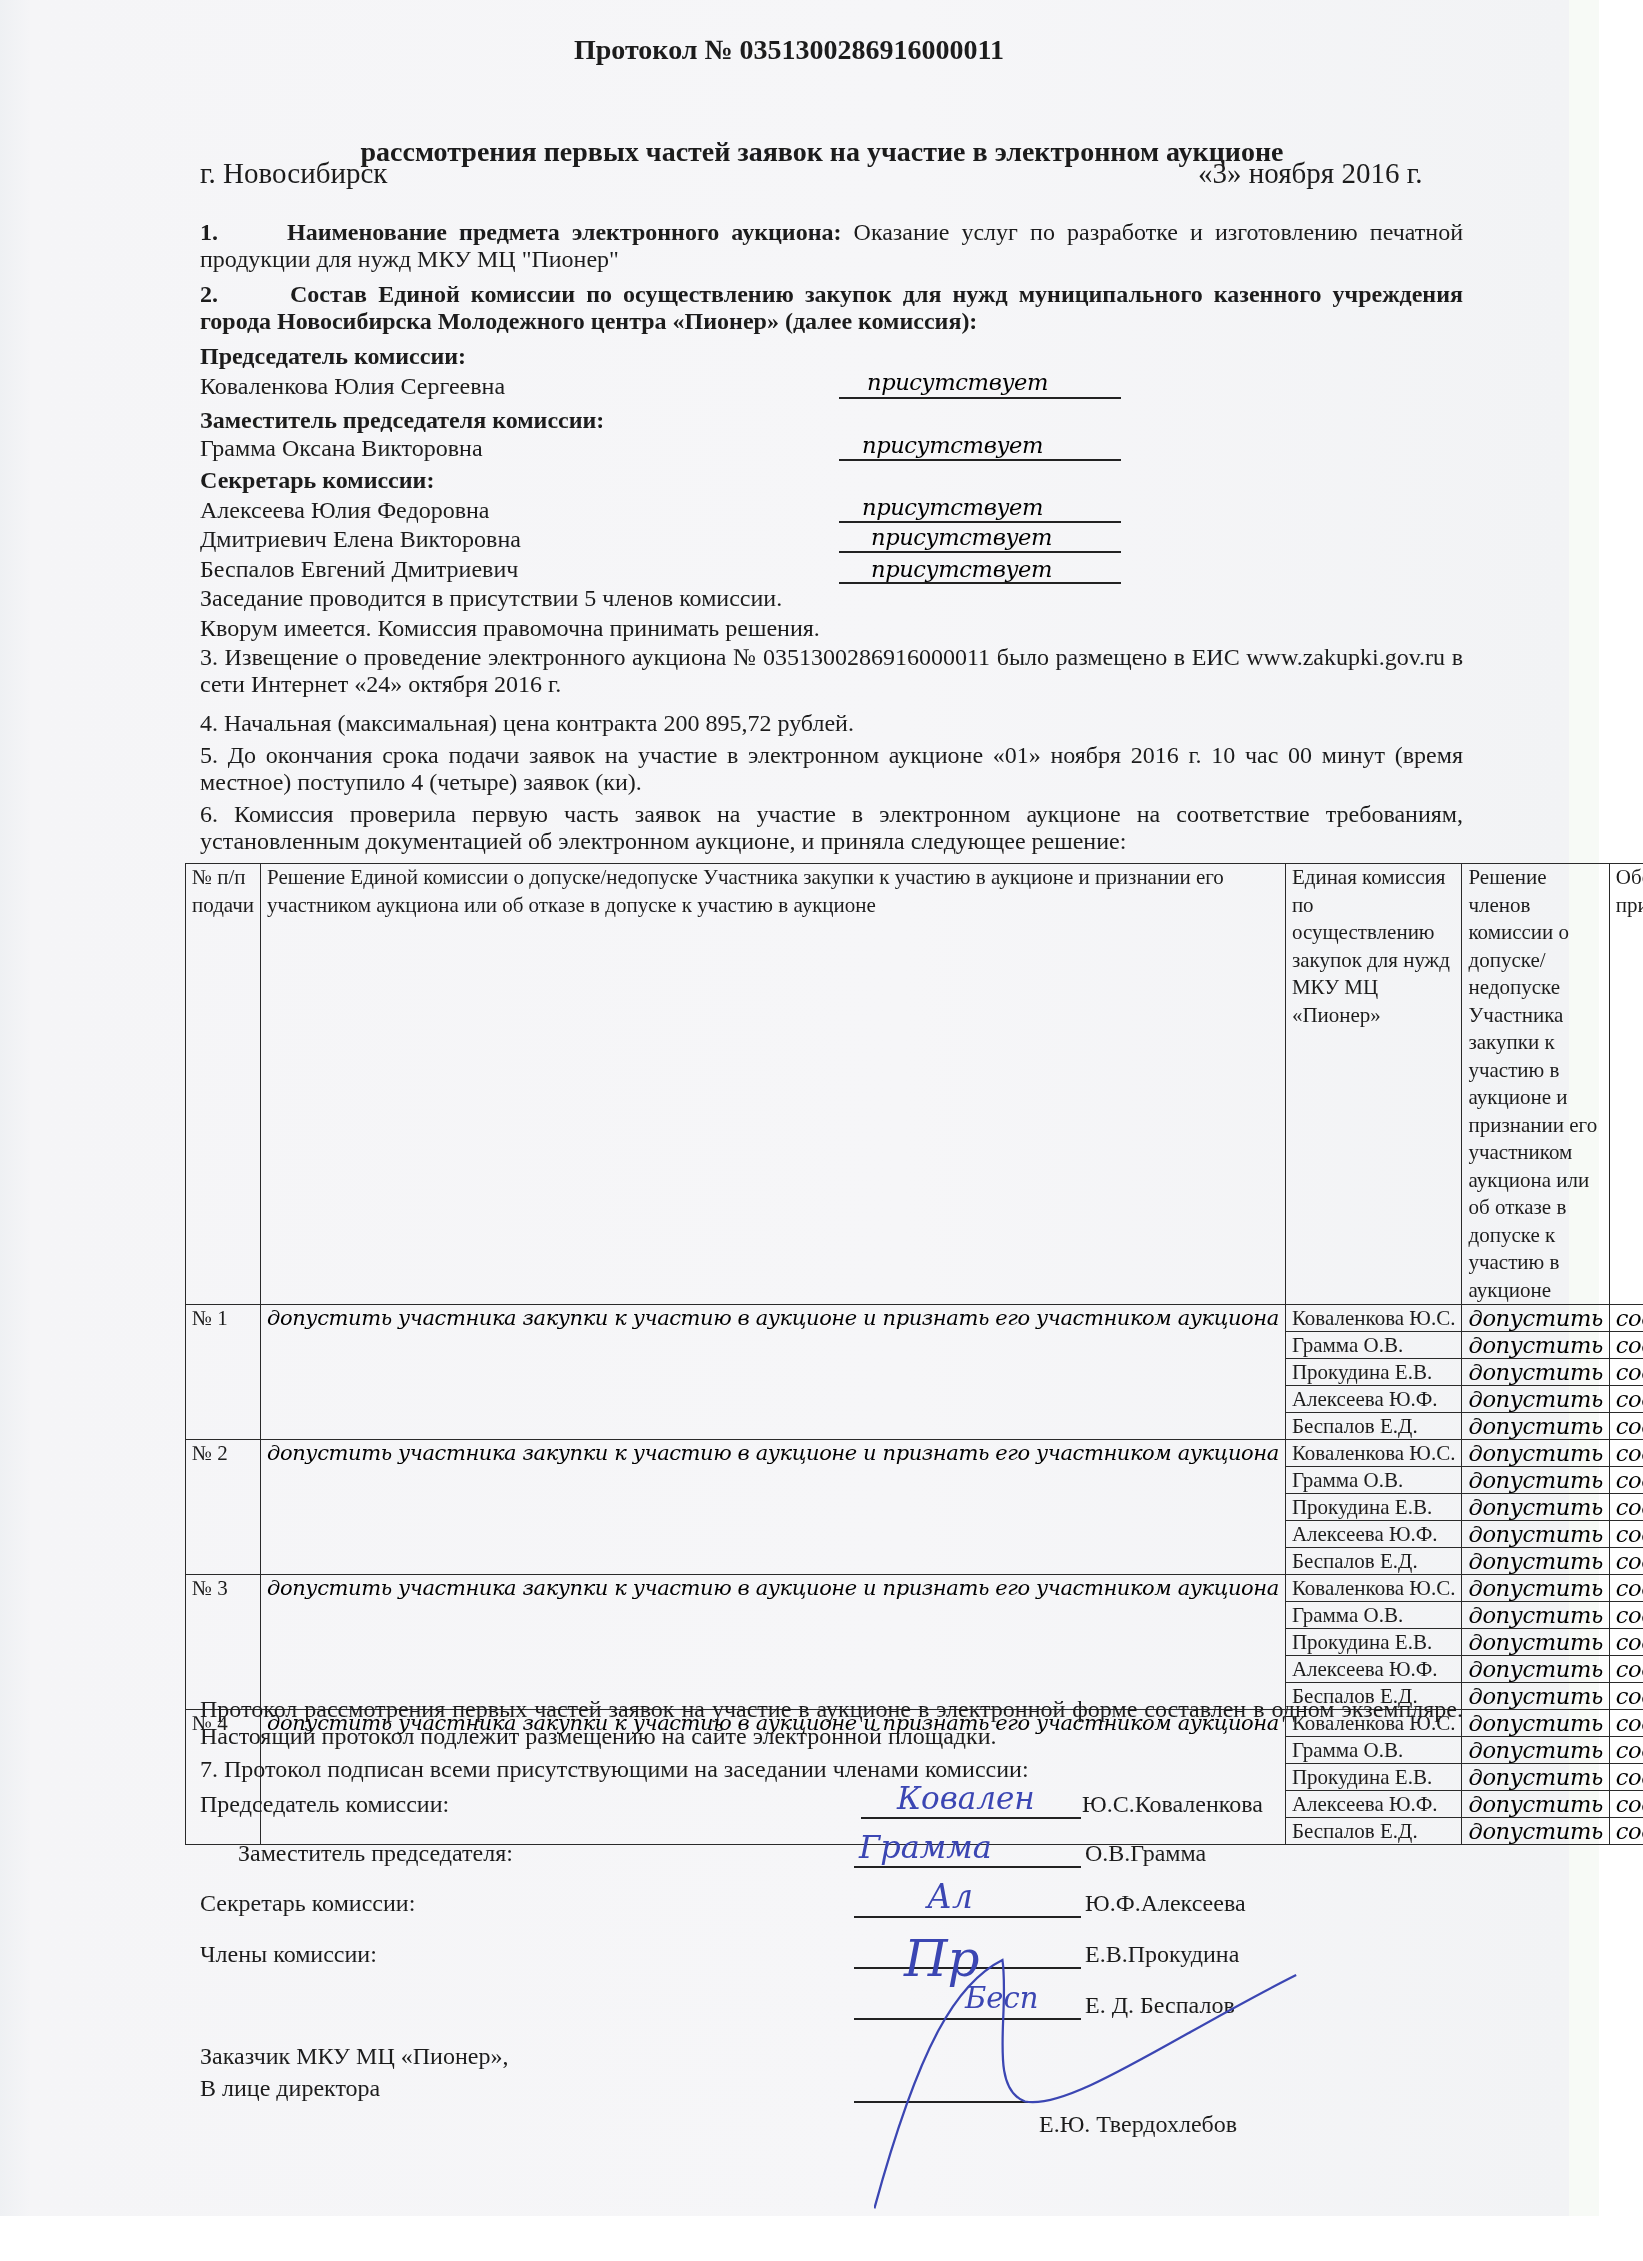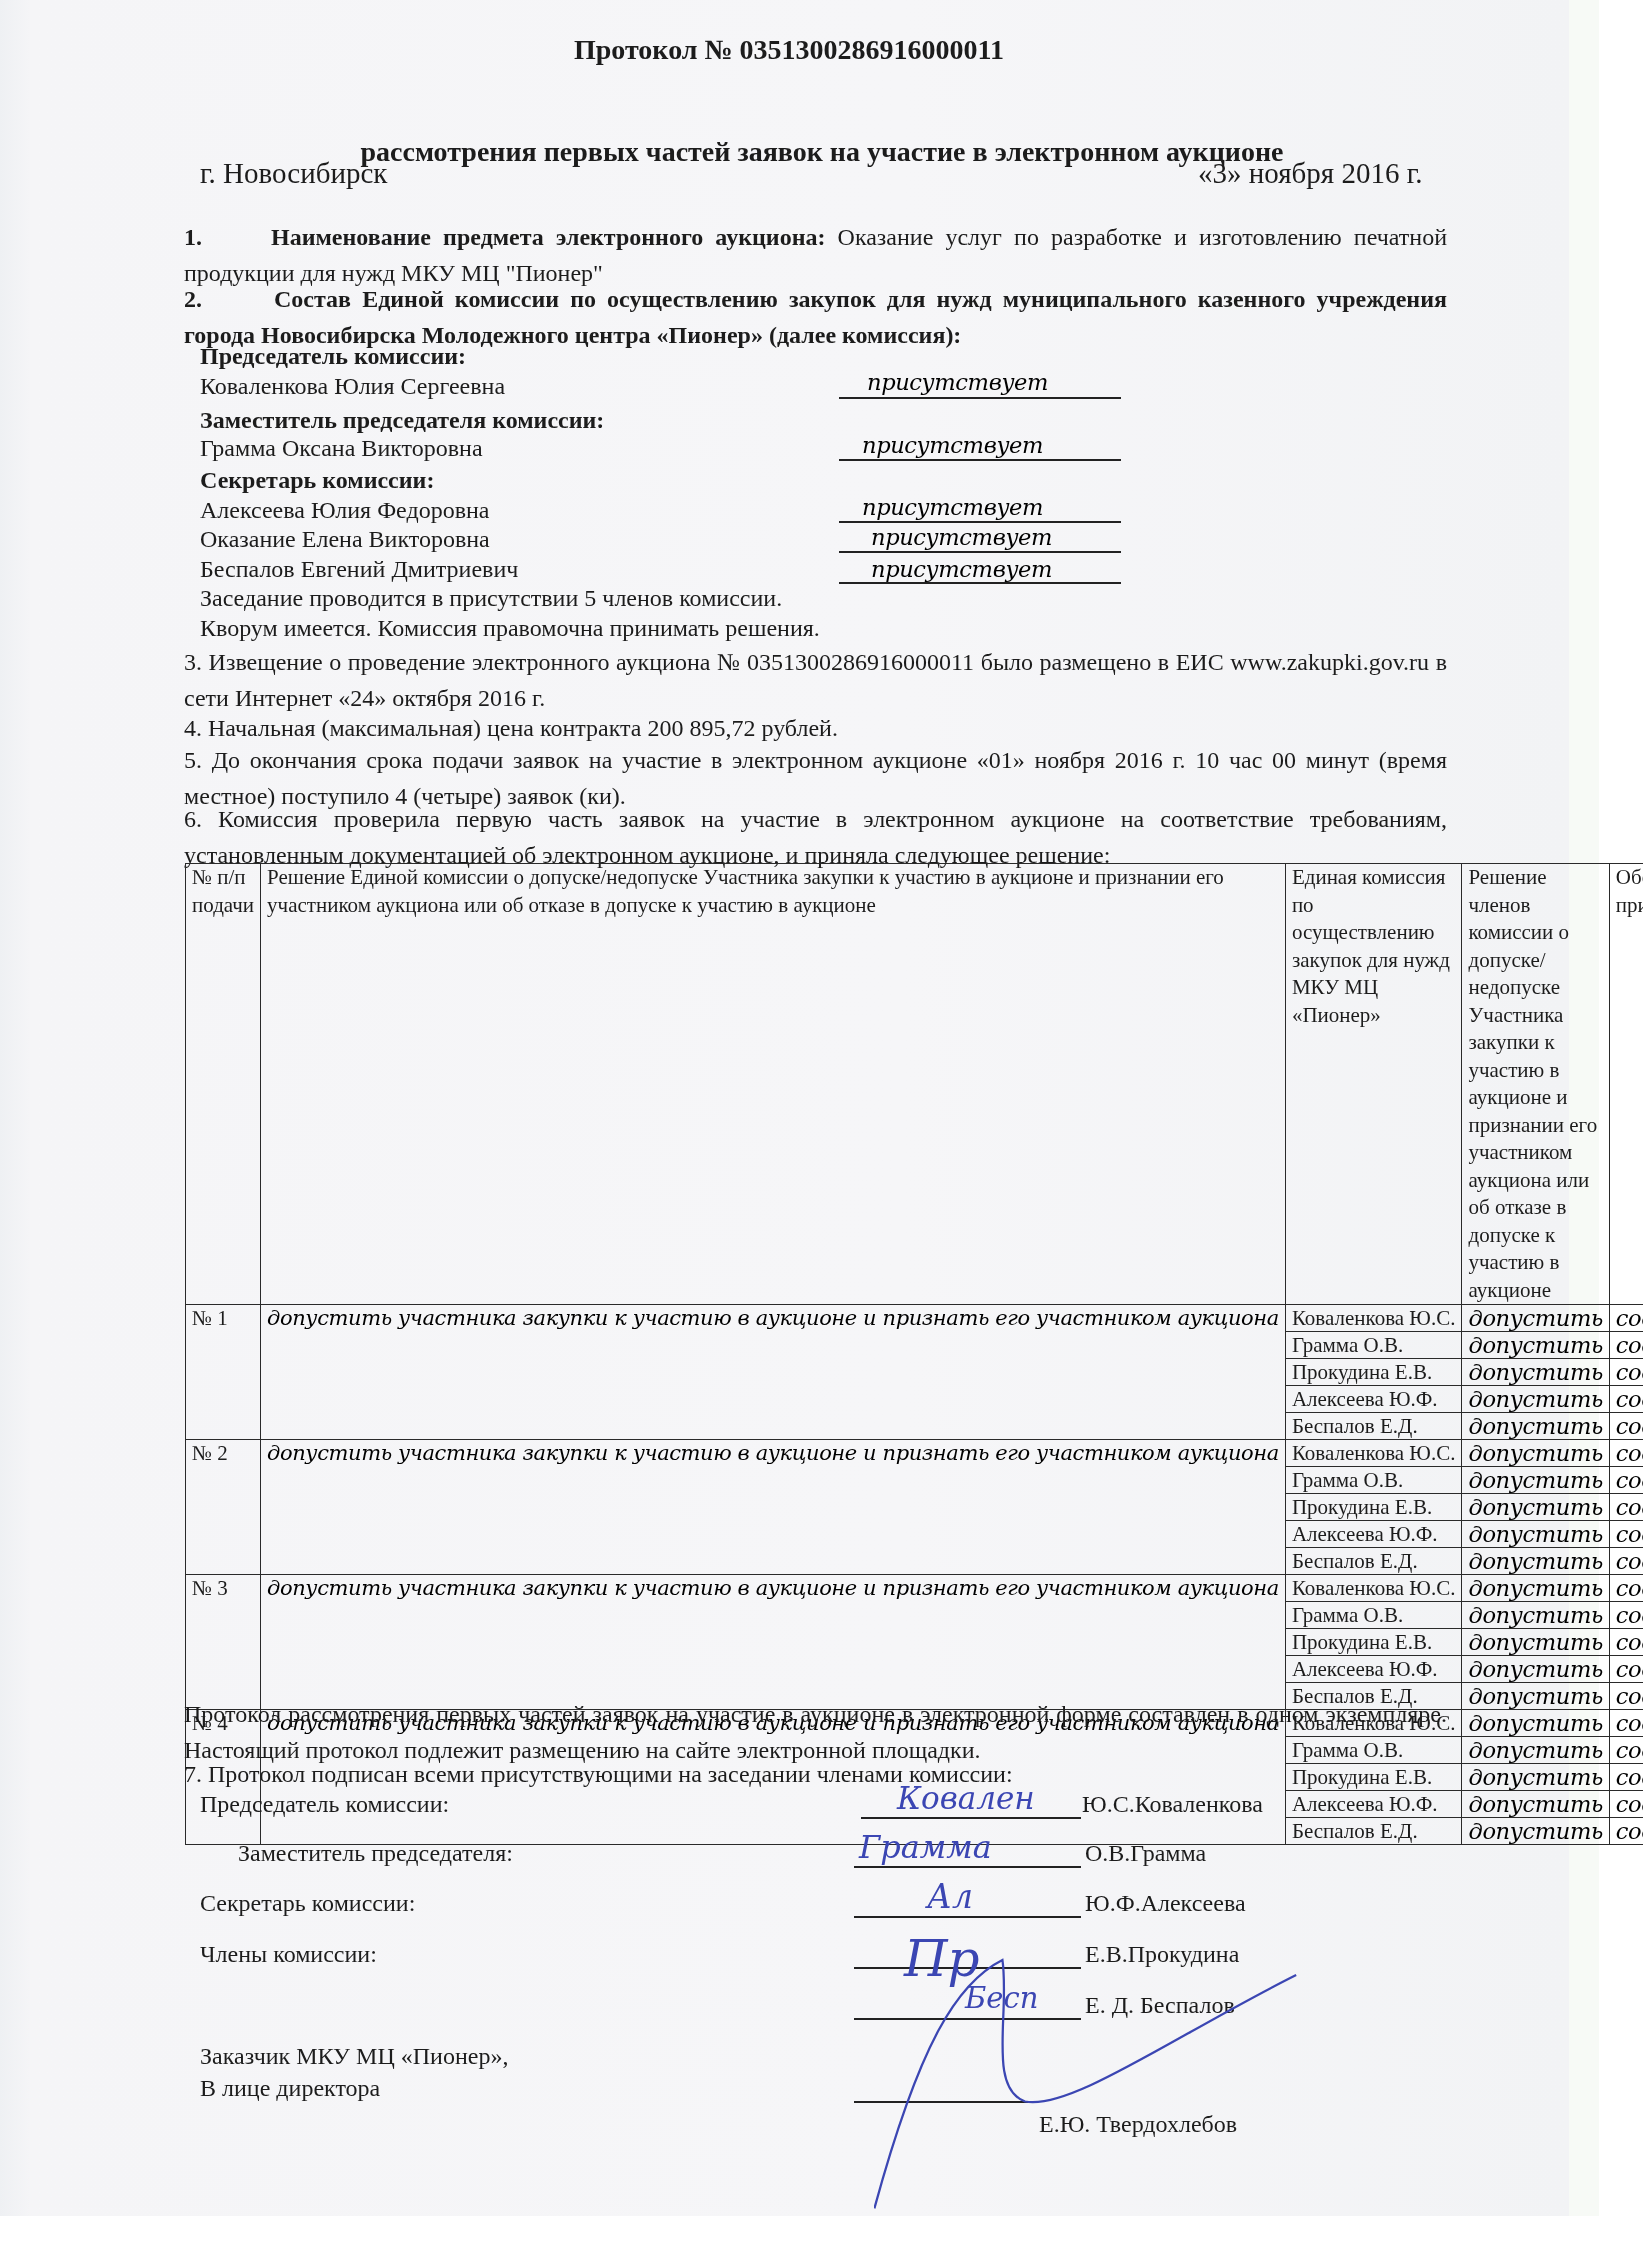--- a/index.html
+++ b/index.html
@@ -14,21 +14,21 @@
     background: linear-gradient(90deg, #eef0f3 0px, #f5f5f7 30px, #f6f6f8 904px, #f2f3f5 1569px);
   }
   .edge-strip {
     position: absolute; left: 1569px; top: 0; width: 30px; height: 2216px;
     background: #f7faf6;
   }
   .abs { position: absolute; white-space: nowrap; }
   .t { font-size: 24px; line-height: 30px; }
   .b { font-weight: bold; }
   .title { font-size: 28px; font-weight: bold; }
-  .justify { position: absolute; left: 184px; width: 1263px; font-size: 24px; line-height: 36px; text-align: justify; text-align-last: left; }
+  .justify { position: absolute; left: 200px; width: 1263px; font-size: 24px; line-height: 27px; text-align: justify; text-align-last: left; }
   .ink { color: #000000; font-family: "DejaVu Serif", serif; font-style: italic; letter-spacing: -0.4px; }
   .uline { position: absolute; height: 2.3px; background: #222; }
 
   
   .tbl { position: absolute; left: 185px; top: 863px; width: 1280px; border-collapse: collapse; font-size: 21px; line-height: 27.5px; }
   .tbl td { border: 1.9px solid #2a2a2a; vertical-align: top; padding: 0 6px; }
   .tbl .hdr td { height: 246px; }
   .tbl .r td { height: 26px; padding-top: 0; padding-bottom: 0; line-height: 26px; white-space: nowrap; overflow: visible; }
   .tbl .c1 { width: 118px; }
   .tbl .c2 { width: 353px; }
@@ -69,21 +69,21 @@
 <div class="abs t" style="left:200px; top:433px;">Грамма Оксана Викторовна</div>
 <div class="uline" style="left:839px; top:459px; width:282px;"></div>
 <div class="abs ink" style="left:862px; top:432px; font-size:22.6px;">присутствует</div>
 
 <div class="abs t b" style="left:200px; top:465px;">Секретарь комиссии:</div>
 
 <div class="abs t" style="left:200px; top:495px;">Алексеева Юлия Федоровна</div>
 <div class="uline" style="left:839px; top:521px; width:282px;"></div>
 <div class="abs ink" style="left:862px; top:494px; font-size:22.6px;">присутствует</div>
 
-<div class="abs t" style="left:200px; top:524px;">Оказание Елена Викторовна</div>
+<div class="abs t" style="left:200px; top:524px;">Дмитриевич Елена Викторовна</div>
 <div class="uline" style="left:839px; top:551px; width:282px;"></div>
 <div class="abs ink" style="left:871px; top:524px; font-size:22.6px;">присутствует</div>
 
 <div class="abs t" style="left:200px; top:554px;">Беспалов Евгений Дмитриевич</div>
 <div class="uline" style="left:839px; top:582px; width:282px;"></div>
 <div class="abs ink" style="left:871px; top:556px; font-size:22.6px;">присутствует</div>
 
 <div class="abs t" style="left:200px; top:583px;">Заседание проводится в присутствии 5 членов комиссии.</div>
 <div class="abs t" style="left:200px; top:613px;">Кворум имеется. Комиссия правомочна принимать решения.</div>
 

